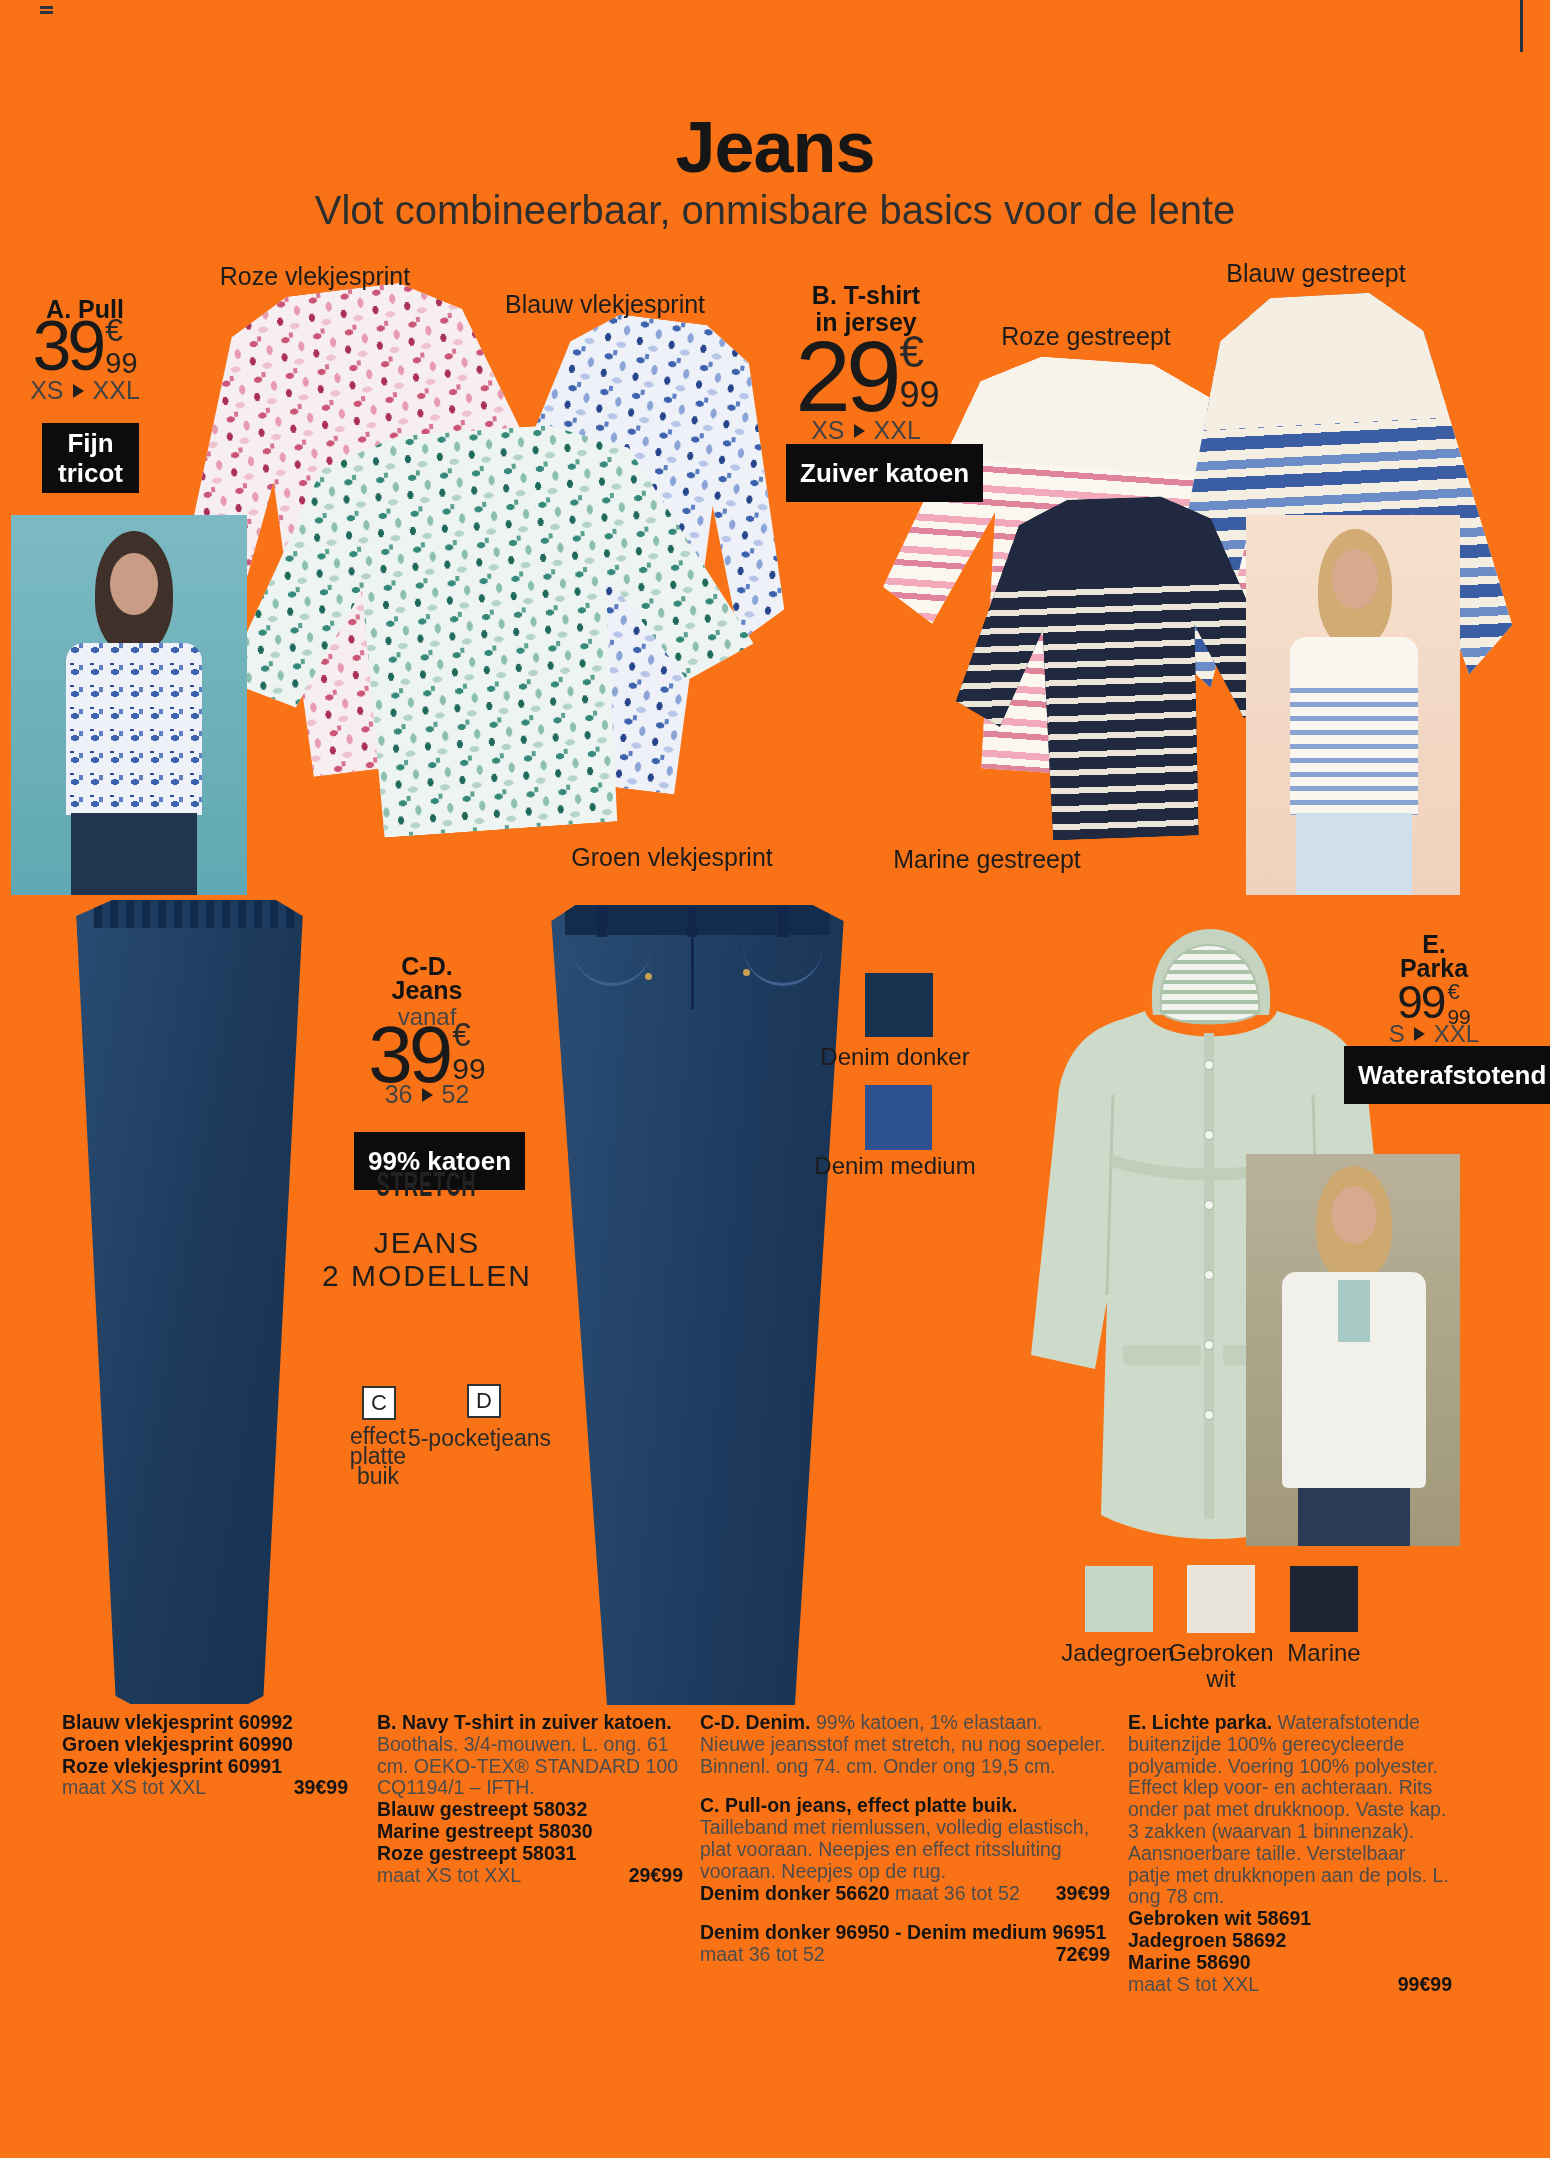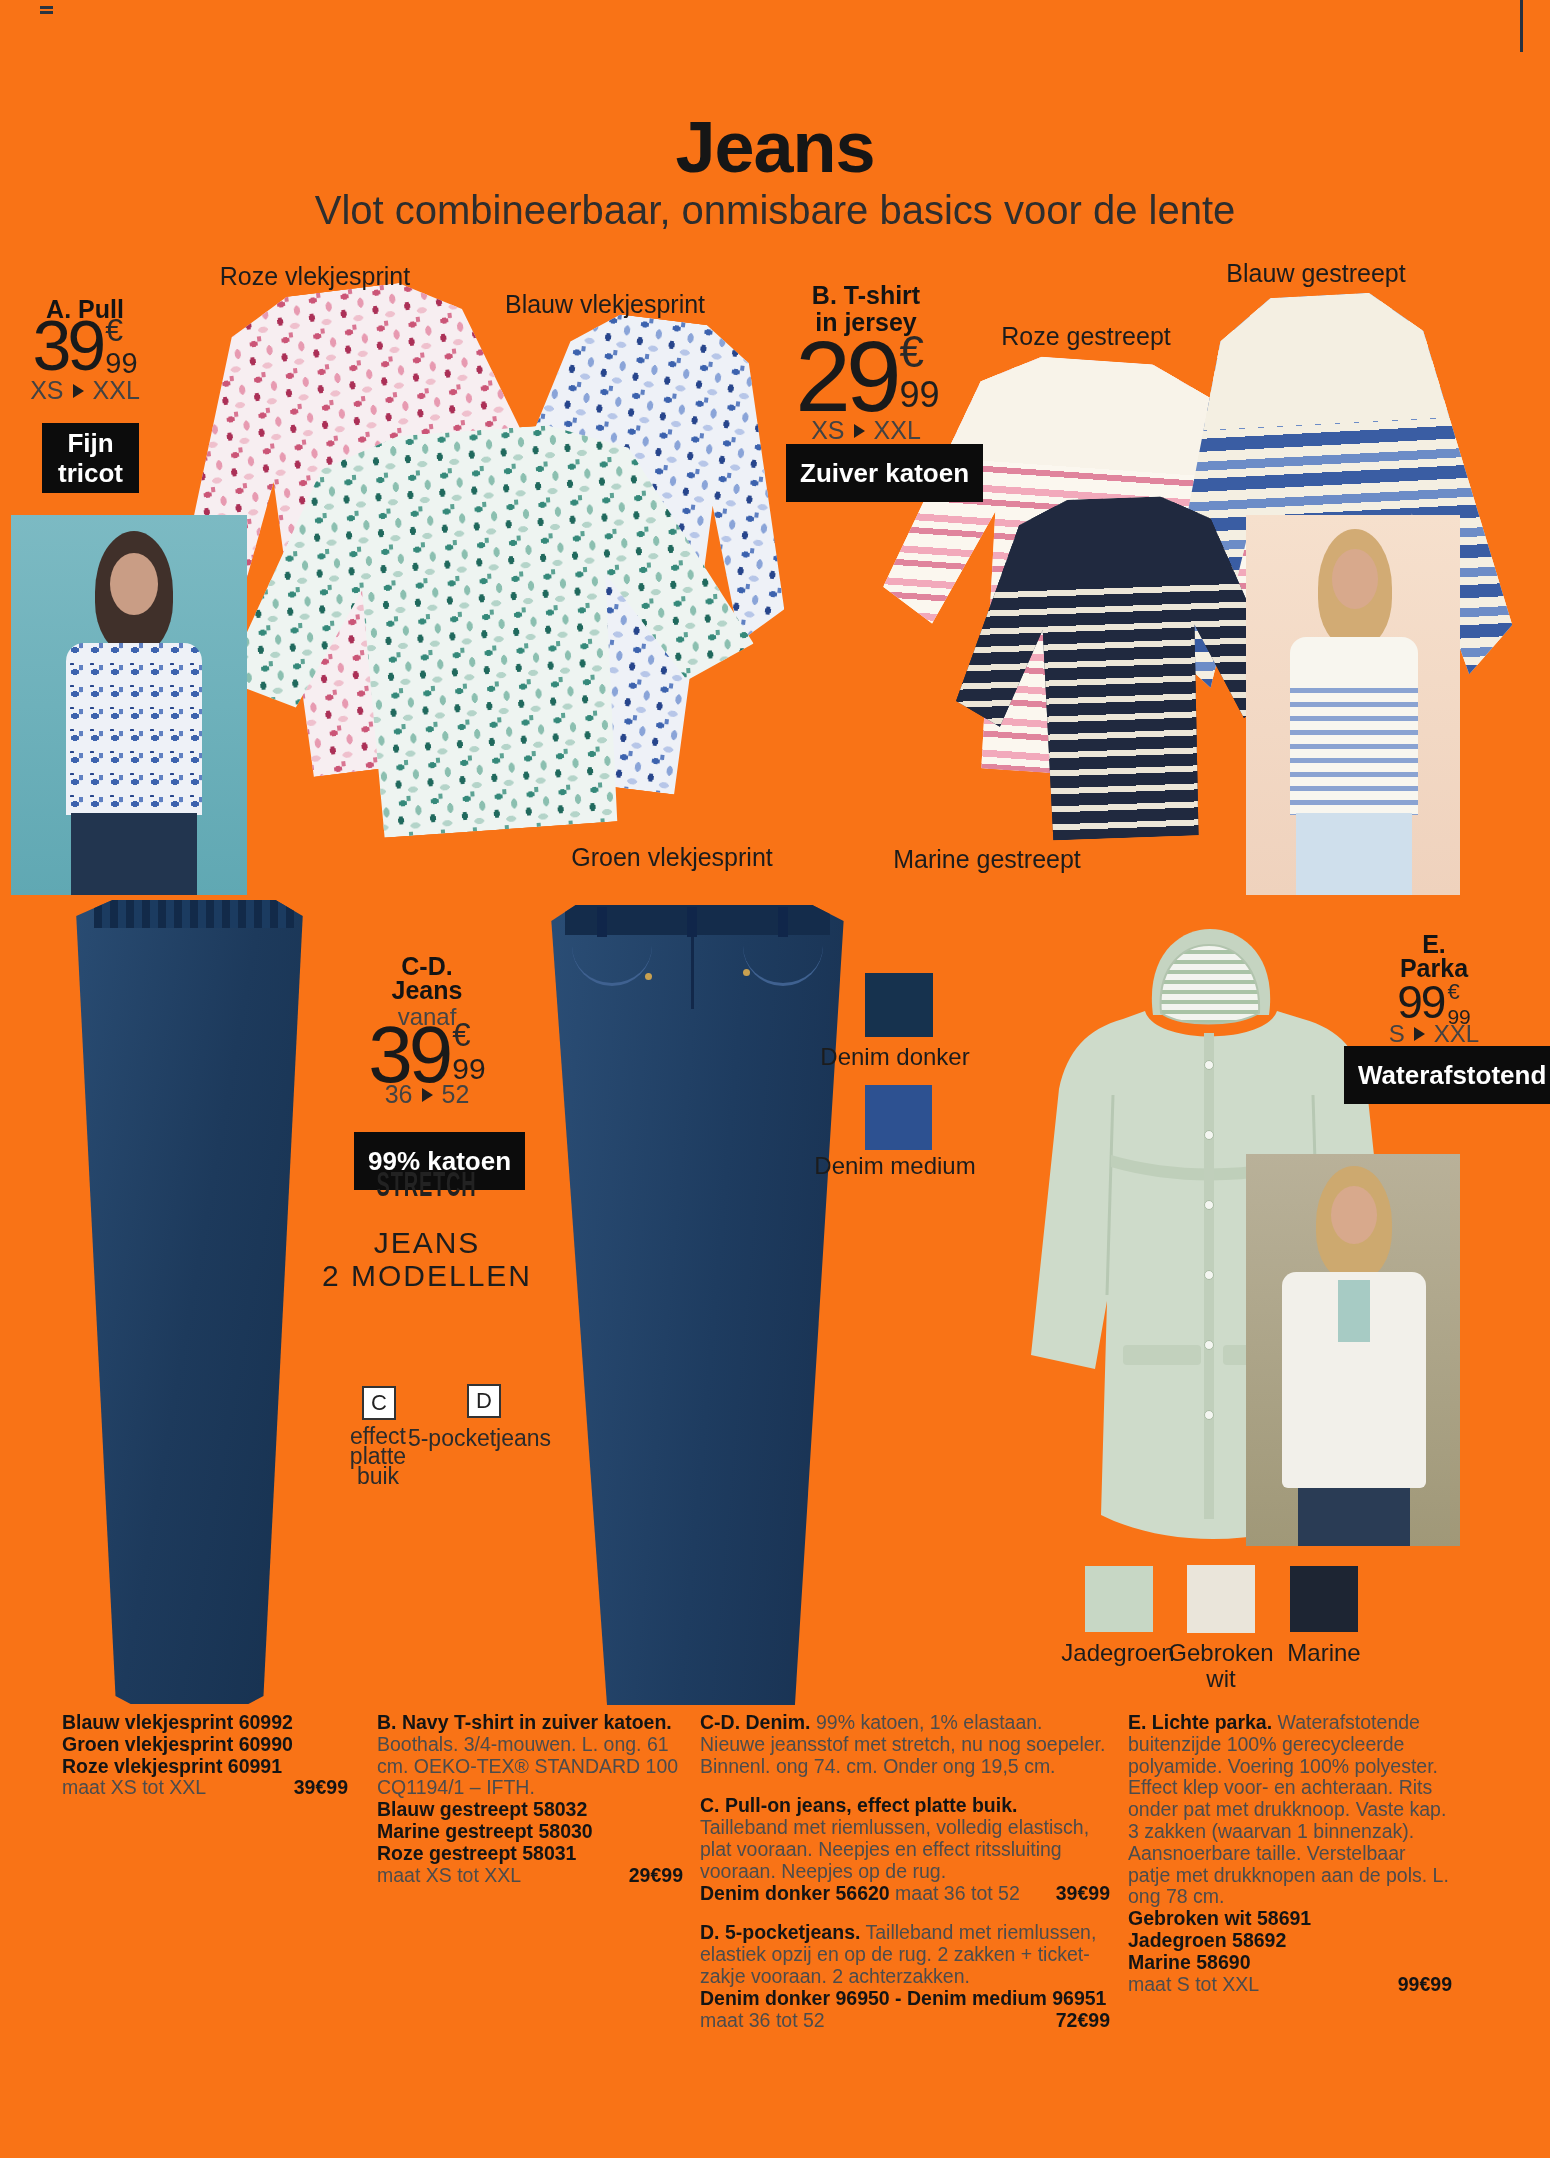--- a/index.html
+++ b/index.html
@@ -325,21 +325,20 @@
     </div>
   </div>
 
   <div class="abs desc" style="left:700px;top:1712px;width:410px;">
     <p><span class="lead">C-D. Denim.</span> <span>99% katoen, 1% elastaan. Nieuwe jeansstof met stretch, nu nog soepeler. Binnenl. ong 74. cm. Onder ong 19,5 cm.</span></p>
     <p class="tight"><span class="lead">C. Pull-on jeans, effect platte buik.</span> <span>Tailleband met riemlussen, volledig elastisch, plat vooraan. Neepjes en effect ritssluiting vooraan. Neepjes op de rug.</span></p>
     <div class="row" style="margin-bottom:18px;">
       <span><span class="ref">Denim donker 56620</span> <span>maat 36 tot 52</span></span>
       <span class="pr">39€99</span>
     </div>
-    <p class="tight"><span class="lead">D. 5-pocketjeans.</span> <span>Tailleband met riemlussen, elastiek opzij en op de rug. 2 zakken + ticket-zakje vooraan. 2 achterzakken.</span></p>
     <div class="ref">Denim donker 96950 - Denim medium 96951</div>
     <div class="row">
       <span>maat 36 tot 52</span>
       <span class="pr">72€99</span>
     </div>
   </div>
 
   <div class="abs desc" style="left:1128px;top:1712px;width:324px;">
     <p class="tight"><span class="lead">E. Lichte parka.</span> <span>Waterafstotende buitenzijde 100% gerecycleerde polyamide. Voering 100% polyester. Effect klep voor- en achteraan. Rits onder pat met drukknoop. Vaste kap. 3 zakken (waarvan 1 binnenzak). Aansnoerbare taille. Verstelbaar patje met drukknopen aan de pols. L. ong 78 cm.</span></p>
     <div class="ref">Gebroken wit 58691</div>

